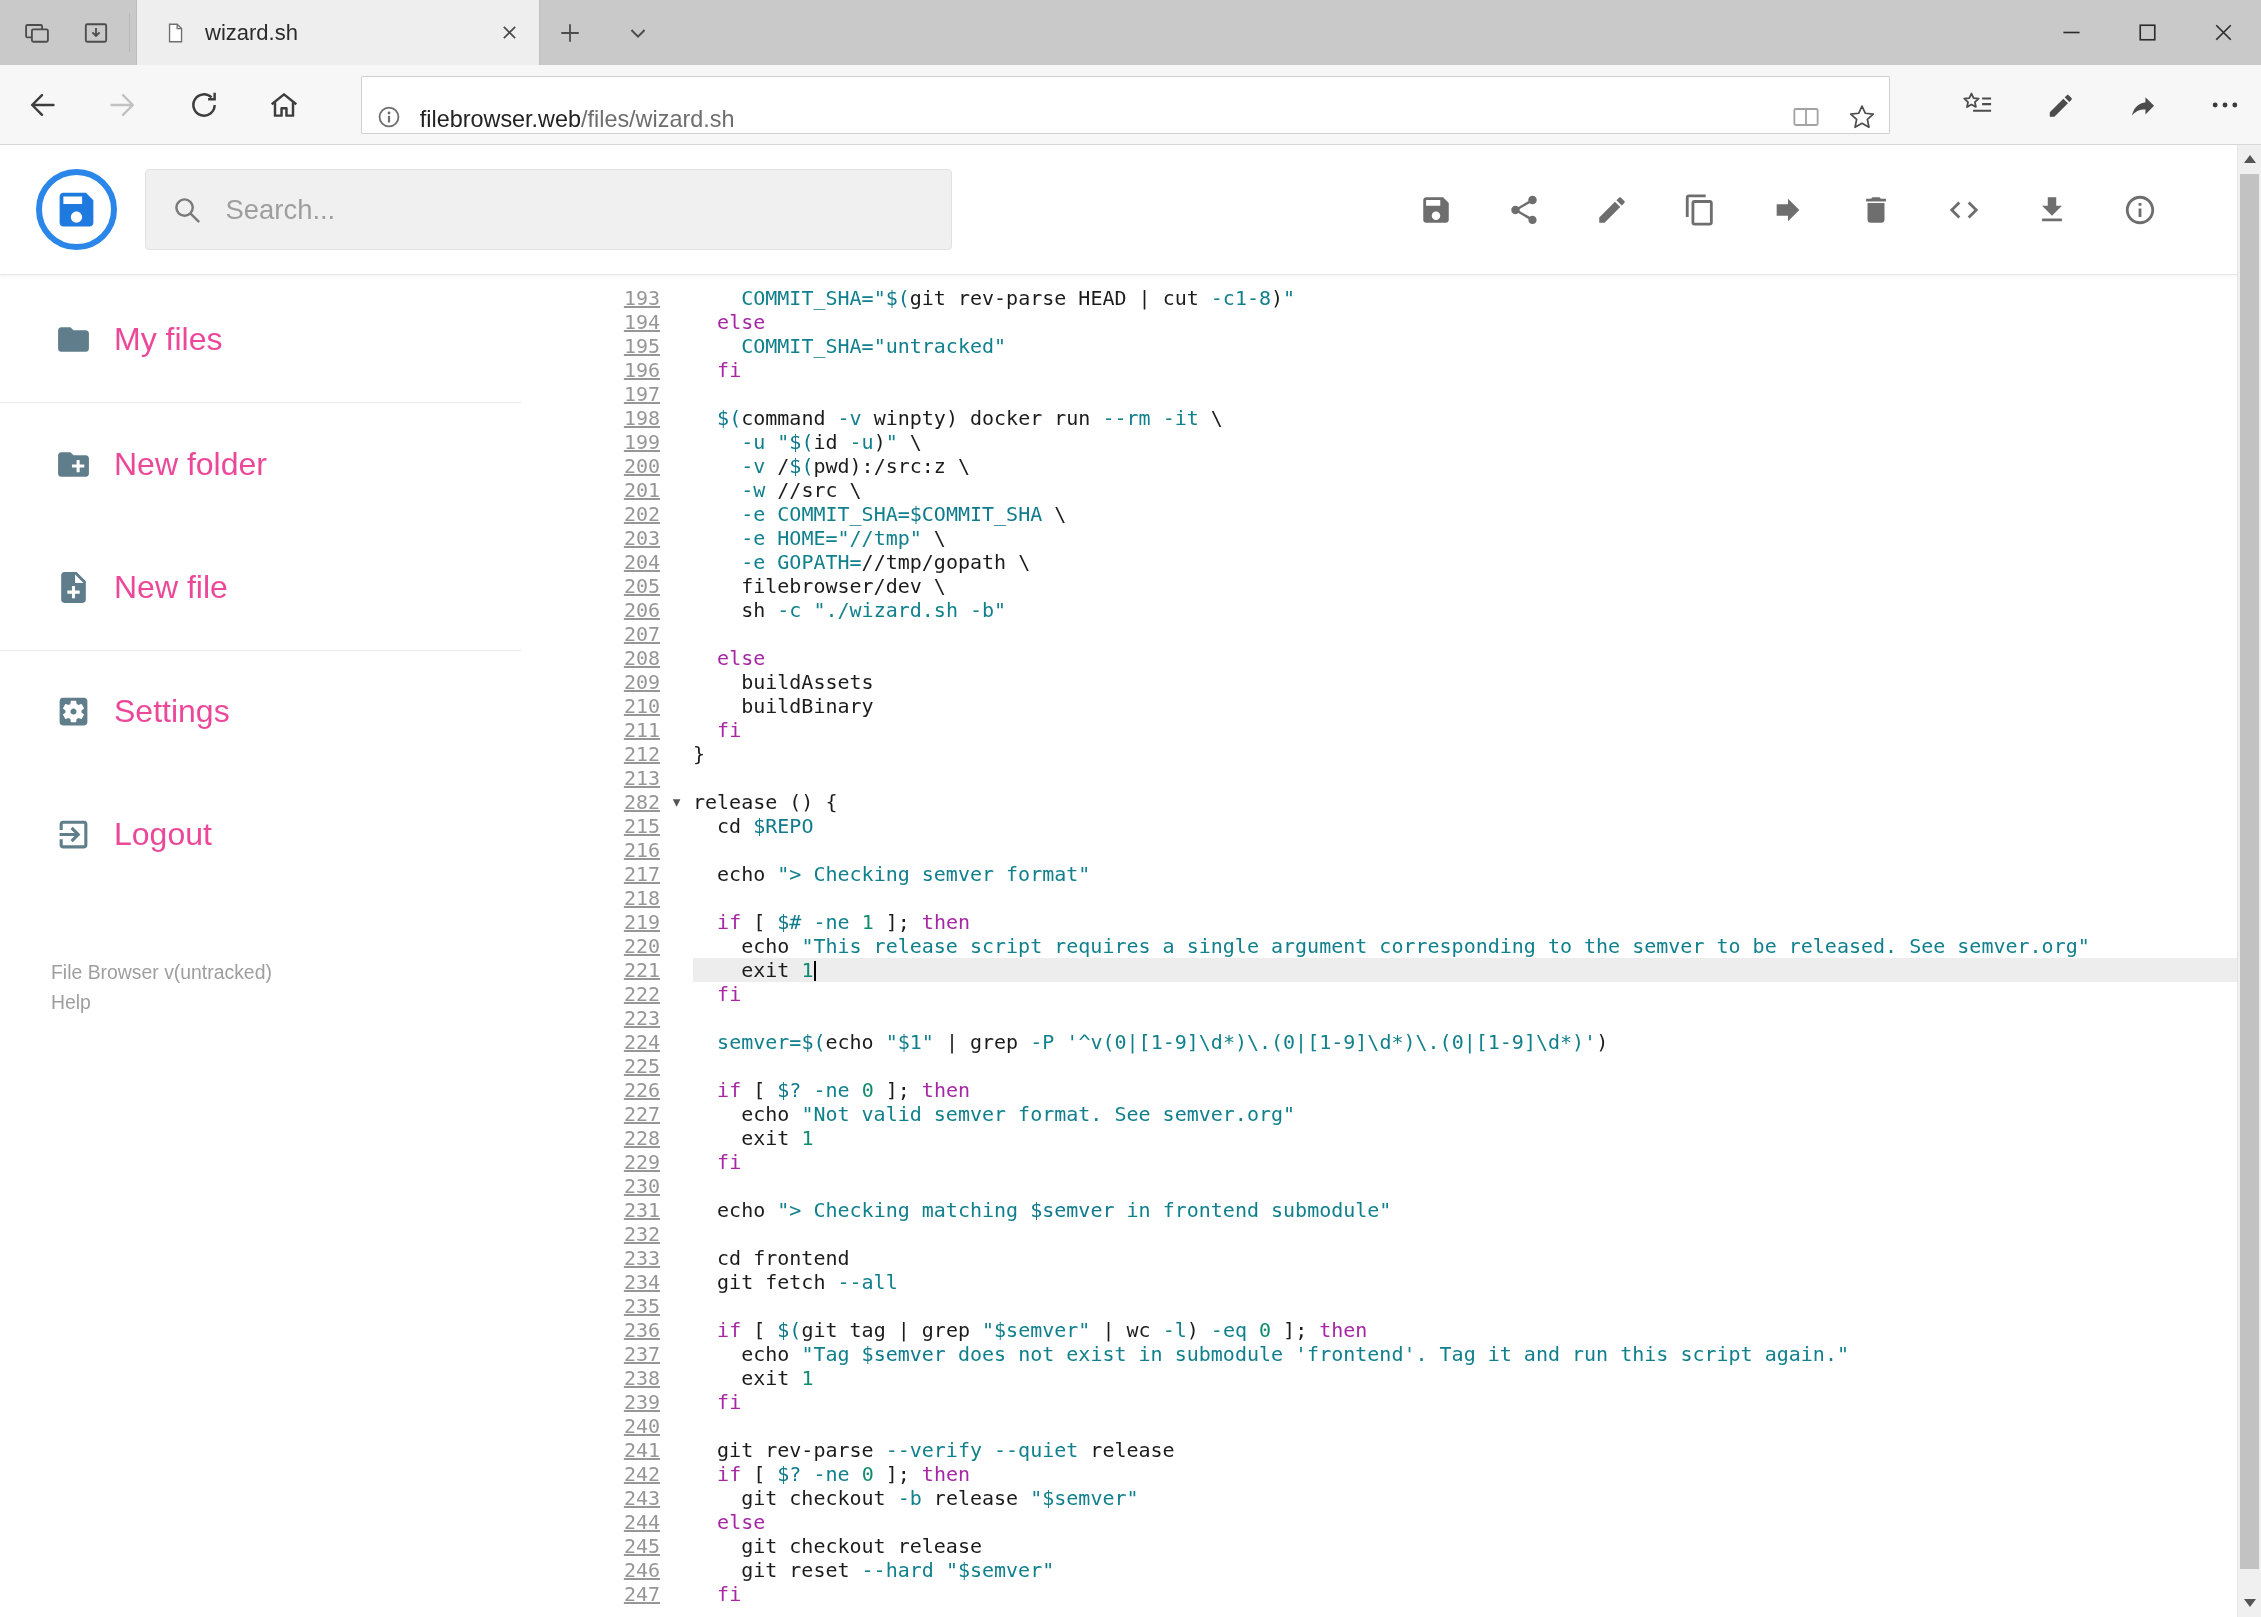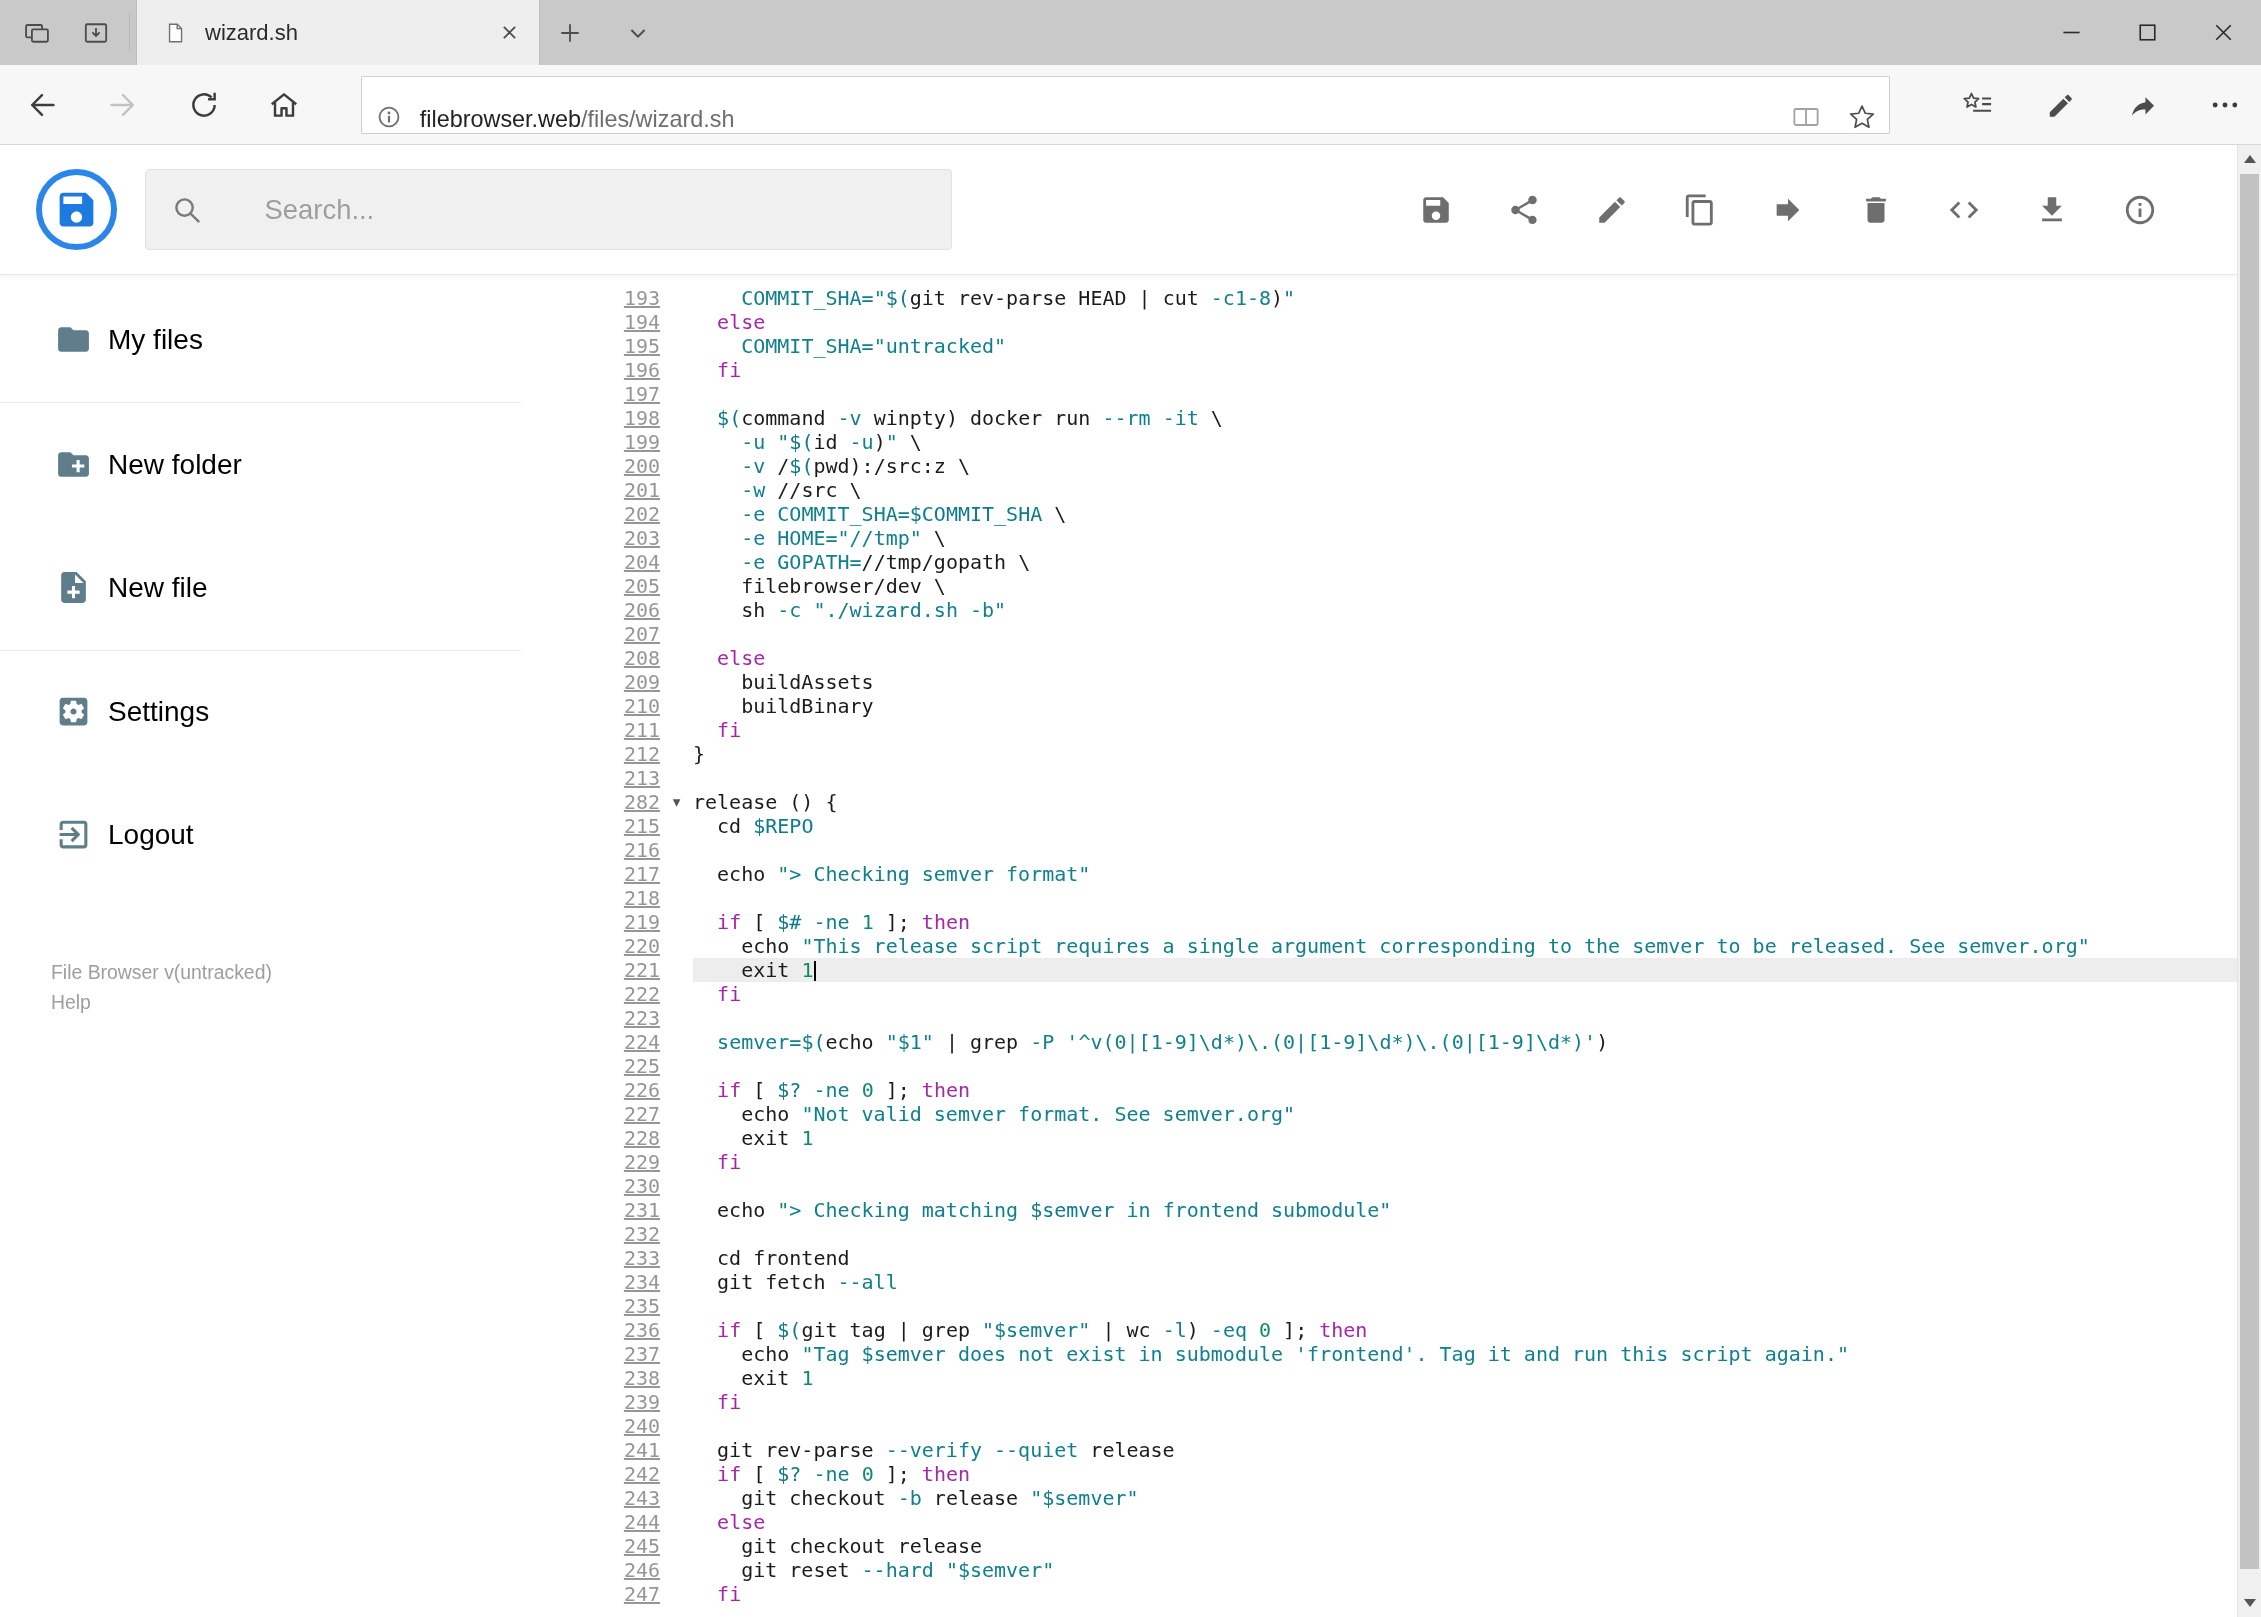--- a/index.html
+++ b/index.html
@@ -28,32 +28,32 @@
   .url .path{color:#6e6e6e;}
 
   
   .page{position:absolute;top:145px;left:0;right:0;bottom:0;background:#fff;}
 
   .app-header{position:absolute;top:0;left:0;right:24px;height:130px;background:#fff;
       border-bottom:1.6px solid #e8e8e8;box-shadow:0 2.4px 4.8px rgba(0,0,0,.05);z-index:3;}
   .logo{position:absolute;left:36px;top:24px;width:81px;height:81px;border:6.5px solid var(--c-accent,#2a86e8);
       border-radius:50%;background:#fff;display:flex;align-items:center;justify-content:center;cursor:pointer;}
   .search{position:absolute;left:145px;top:24px;width:807px;height:81px;background:#f0f0f0;
-      border:0.8px solid #e2e2e2;border-radius:4px;display:flex;align-items:center;padding:0 22.6px;gap:39px;}
+      border:0.8px solid #e2e2e2;border-radius:4px;display:flex;align-items:center;padding:0 22.6px;}
   .search input{border:none;background:transparent;outline:none;font-size:27.4px;color:#444;
       margin-left:21px;width:100%;font-family:"Liberation Sans",sans-serif;}
   .search input::placeholder{color:#9e9e9e;}
   .toolbar{position:absolute;right:79px;top:0;height:130px;display:flex;align-items:center;gap:52px;}
   .tb-icon{width:36px;height:36px;display:flex;align-items:center;justify-content:center;cursor:pointer;}
 
   
   .sidebar{position:absolute;left:0;top:130px;width:521px;bottom:0;background:#fff;z-index:2;}
   .sb-item{position:absolute;left:0;width:100%;height:65px;display:flex;align-items:center;
       padding-left:55px;cursor:pointer;}
-  .sb-item .lbl{font-size:28px;color:#000000;margin-left:16px;}
+  .sb-item .lbl{font-size:32px;color:#ec4899;margin-left:22px;}
   .sb-divider{position:absolute;left:0;width:521px;height:0.8px;background:#e9e9e9;}
   .sb-footer{position:absolute;left:51px;font-size:19.4px;color:#9e9e9e;line-height:30px;}
 
   
   .editor{position:absolute;left:521px;top:130px;right:24px;bottom:0;overflow:hidden;padding-top:11.3px;
       font-family:"DejaVu Sans Mono",monospace;font-size:20px;line-height:24px;cursor:text;}
   .cm-line{display:flex;height:24px;white-space:pre;}
   .gut{width:139px;flex:none;text-align:right;color:var(--c-lineno,#969696);text-decoration:underline;}
   .fold{width:33px;flex:none;text-align:center;color:#555;font-size:15.3px;line-height:24px;
       font-family:"DejaVu Sans",sans-serif;}

